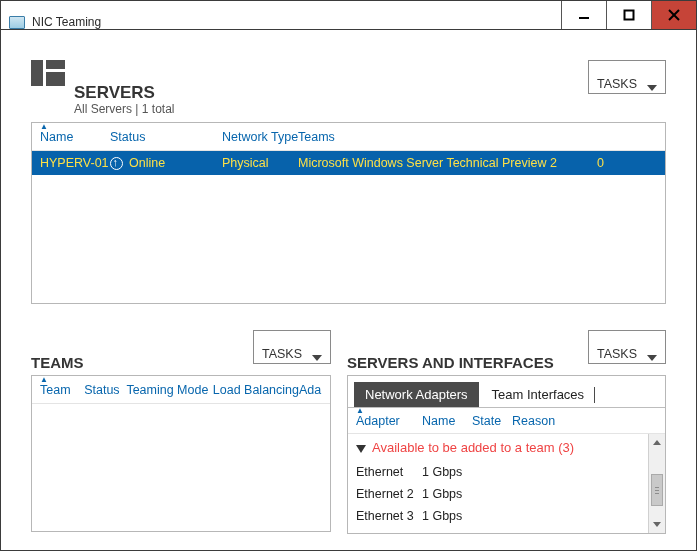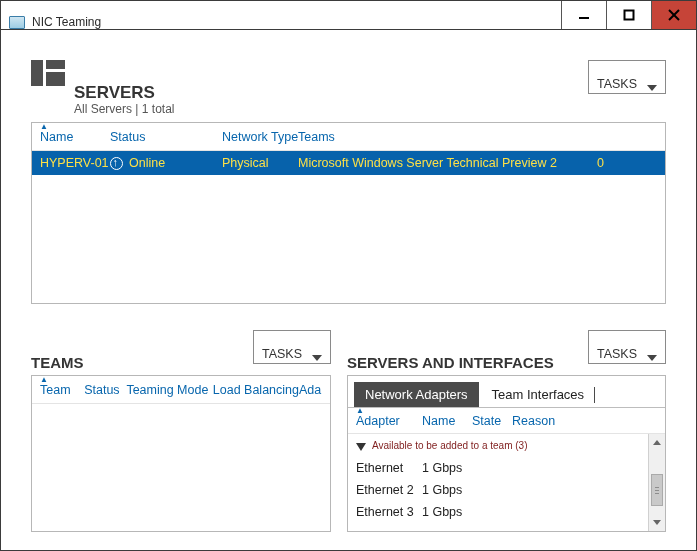--- a/index.html
+++ b/index.html
@@ -124,21 +124,21 @@
 
   .ad .col-headers { padding: 6px 8px 5px 8px; }
   .ad .ch.adp { width: 66px; }
   .ad .ch.spd { width: 50px; }
   .ad .ch.sta { width: 40px; }
   .ad .ch.rsn { flex: 1; }
 
   .ad-body { display: flex; }
   .ad-list { flex: 1; padding: 0 8px 6px 8px; }
   .group-row {
-    display: flex; align-items: center; font-size: 10px; color: #7f1d1d;
+    display: flex; align-items: center; font-size: 13px; color: #ef4444;
     padding: 6px 0 6px 0; gap: 6px;
   }
   .group-row .tri {
     width: 0; height: 0; border-left: 5px solid transparent;
     border-right: 5px solid transparent; border-top: 8px solid #333;
     transform: translateY(1px);
   }
   .ad-row { display: flex; font-size: 12.5px; color: #222; padding: 4px 0; }
   .ad-row .a { width: 66px; }
   .ad-row .s { width: 50px; }

